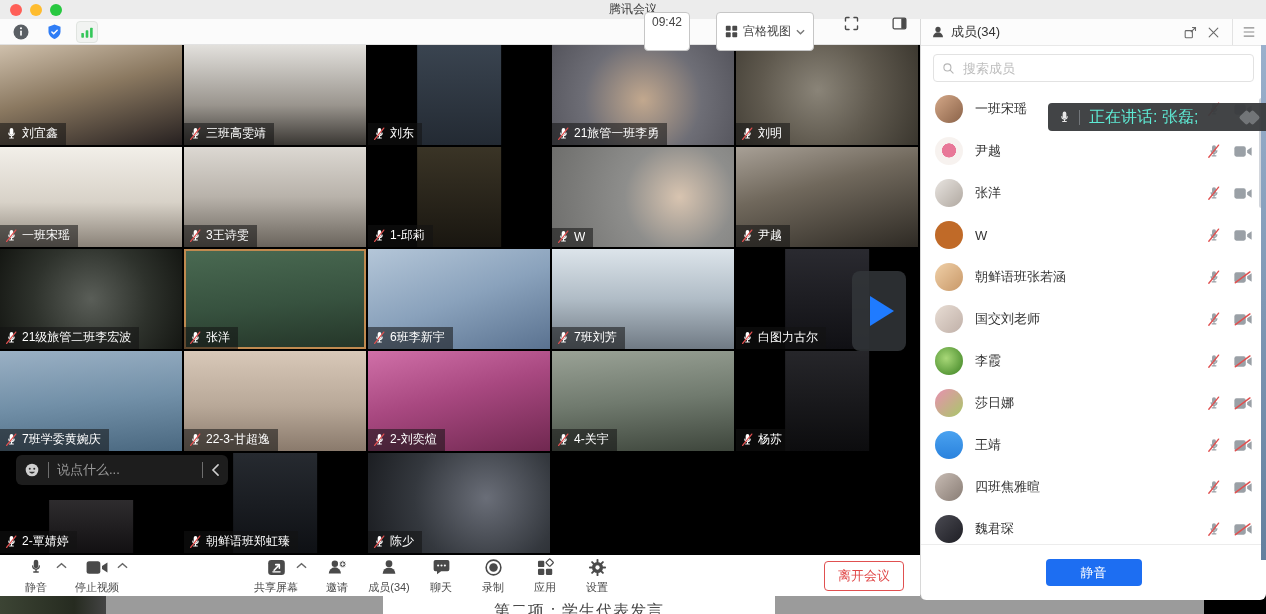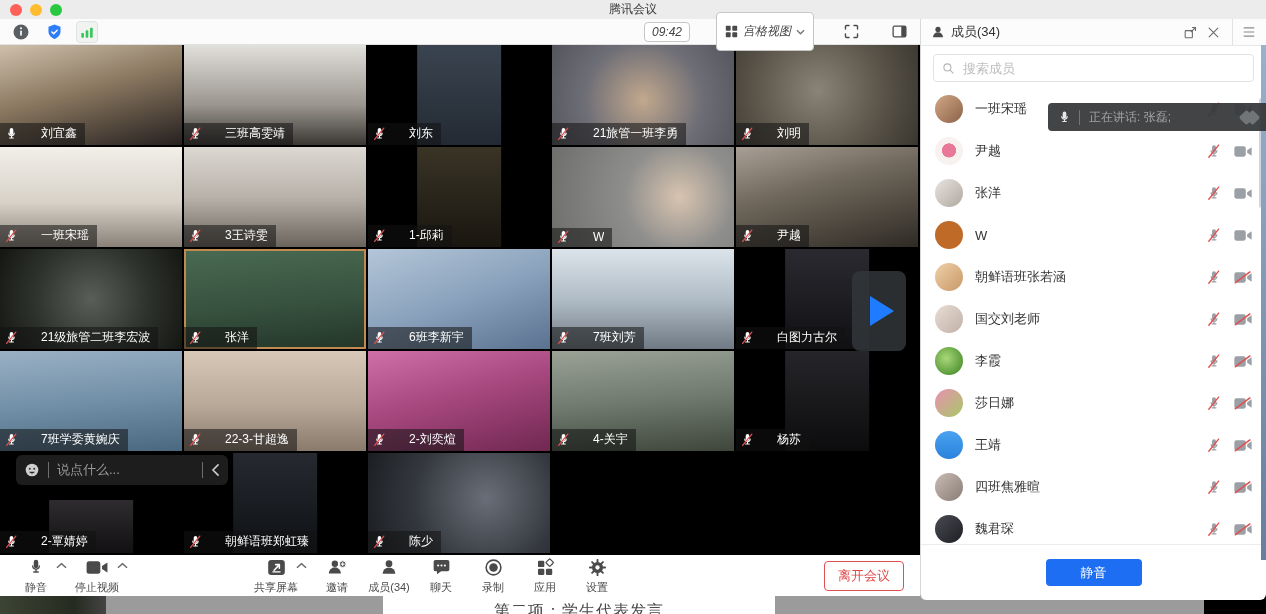--- a/index.html
+++ b/index.html
@@ -10,31 +10,31 @@
   .titlebar{position:absolute;left:0;top:0;width:1266px;height:19px;background:#ececec;border-bottom:1px solid #d6d6d6;display:flex;align-items:center;justify-content:center;}
   .lights{position:absolute;left:10px;top:4px;display:flex;gap:8px;}
   .light{width:12px;height:12px;border-radius:50%;}
   .light.red{background:#ff5f57;}.light.yellow{background:#febc2e;}.light.green{background:#28c840;}
   .win-title{font-size:12px;color:#3a3a3a;}
 
   
   .controlrow{position:absolute;left:0;top:19px;width:920px;height:26px;background:#fbfbfb;border-bottom:1px solid #e2e2e2;display:flex;align-items:center;padding:0 10px;box-sizing:border-box;z-index:4;}
   .ctl{width:22px;height:22px;display:flex;align-items:center;justify-content:center;margin-right:11px;border-radius:4px;}
   .ctl.boxed{background:#f1f3f1;border:1px solid #e0e4e0;box-sizing:border-box;}
-  .cr-right{margin-left:auto;display:flex;align-items:center;gap:26px;font-style:italic;}
+  .cr-right{margin-left:auto;display:flex;gap:26px;}
   .time-badge{border:1px solid #c6c6c6;border-radius:4px;background:#fff;padding:2px 7px;font-size:12px;color:#444;}
   .view-btn{border:1px solid #c6c6c6;border-radius:4px;background:#fff;display:flex;align-items:center;gap:5px;padding:10px 8px;font-size:12px;color:#444;cursor:default;}
 
   
   .videogrid{position:absolute;left:0;top:45px;width:920px;height:510px;background:#000;display:grid;grid-template-columns:repeat(5,184px);grid-auto-rows:102px;z-index:1;}
   .tile{position:relative;overflow:hidden;box-sizing:border-box;border-right:2px solid #000;border-bottom:2px solid #000;}
   .tile.speaking{box-shadow:inset 0 0 0 2px #57c05f;}
   .tile.highlight{box-shadow:inset 0 0 0 2px #c08a50;}
   .pillar{position:absolute;left:50%;transform:translateX(-50%);top:0;bottom:0;width:46%;}
-  .tile-label{position:absolute;left:0;bottom:0;display:flex;align-items:center;gap:23px;background:rgba(18,18,18,.55);padding:2px 8px 3px 5px;max-width:94%;white-space:nowrap;z-index:2;}
+  .tile-label{position:absolute;left:0;bottom:0;display:flex;align-items:center;gap:4px;background:rgba(18,18,18,.55);padding:2px 8px 3px 5px;max-width:94%;white-space:nowrap;z-index:2;}
   .tile-label .tname{font-size:12px;color:#fff;overflow:hidden;text-overflow:ellipsis;}
   .host-badge{width:18px;height:18px;border-radius:3px;background:#ee7d2d;display:flex;align-items:center;justify-content:center;flex:none;}
 
   
   .chat-overlay{position:absolute;left:16px;top:410px;width:212px;height:30px;background:rgba(40,40,40,.72);border-radius:6px;display:flex;align-items:center;padding:0 8px;gap:8px;z-index:3;box-sizing:border-box;}
   .chat-overlay .sep{width:1px;height:16px;background:#6d6d6d;}
   .chat-placeholder{flex:1;font-size:13px;color:#9a9a9a;}
 
   
   .next-arrow{position:absolute;right:14px;top:226px;width:54px;height:80px;background:rgba(50,54,58,.85);border-radius:8px;display:flex;align-items:center;justify-content:center;z-index:3;}
@@ -71,21 +71,21 @@
   .avatar{width:28px;height:28px;border-radius:50%;margin-right:12px;flex:none;}
   .member-name{font-size:13px;color:#333;flex:1;overflow:hidden;white-space:nowrap;text-overflow:ellipsis;}
   .member-icons{display:flex;align-items:center;gap:13px;}
   .panel-footer{flex:none;border-top:1px solid #ececec;display:flex;justify-content:center;padding:14px 0 0 0;height:56px;box-sizing:border-box;}
   .muteall-btn{width:96px;height:27px;background:#1d6ef2;border:none;border-radius:4px;color:#fff;font-size:13px;font-family:inherit;cursor:default;}
   .scroll-thumb{position:absolute;right:2px;top:10px;width:5px;height:110px;border-radius:3px;background:#d2d6dc;}
 
   
   .toast{position:absolute;left:1048px;top:103px;width:218px;height:28px;background:rgba(56,58,60,.95);border-radius:4px 0 0 4px;display:flex;align-items:center;z-index:10;}
   .toast .sep{width:1px;height:15px;background:#72767a;margin:0 9px 0 8px;}
-  .toast-text{font-size:12px;color:#a3a3a3;flex:1;}
+  .toast-text{font-size:16px;color:#5eead4;flex:1;}
   .toast-mark{display:flex;margin-right:8px;opacity:.45;}
   .toast-mark .dm{width:11px;height:11px;background:#aeb2b6;transform:rotate(45deg);margin-left:-5px;border-radius:2px;}
 
   
   .edge-strip{position:absolute;left:1261px;top:45px;width:5px;height:515px;background:linear-gradient(180deg,#9ab0cc,#64809e);z-index:6;}
 </style>
 </head>
 <body>
 
 <div class="screen">

